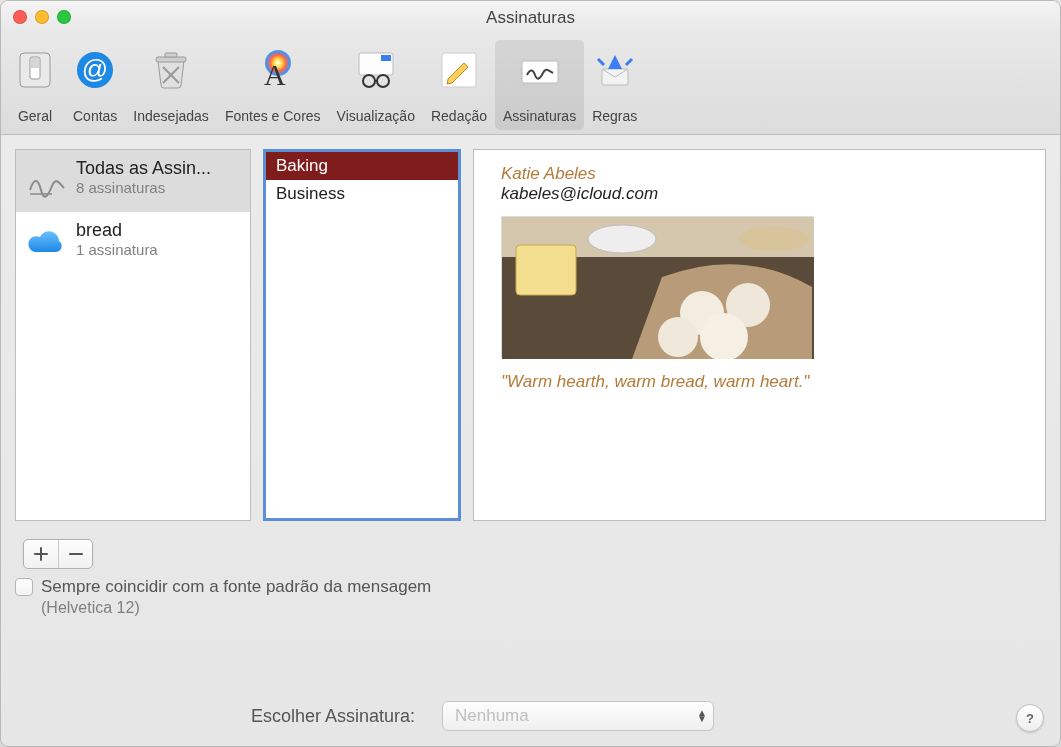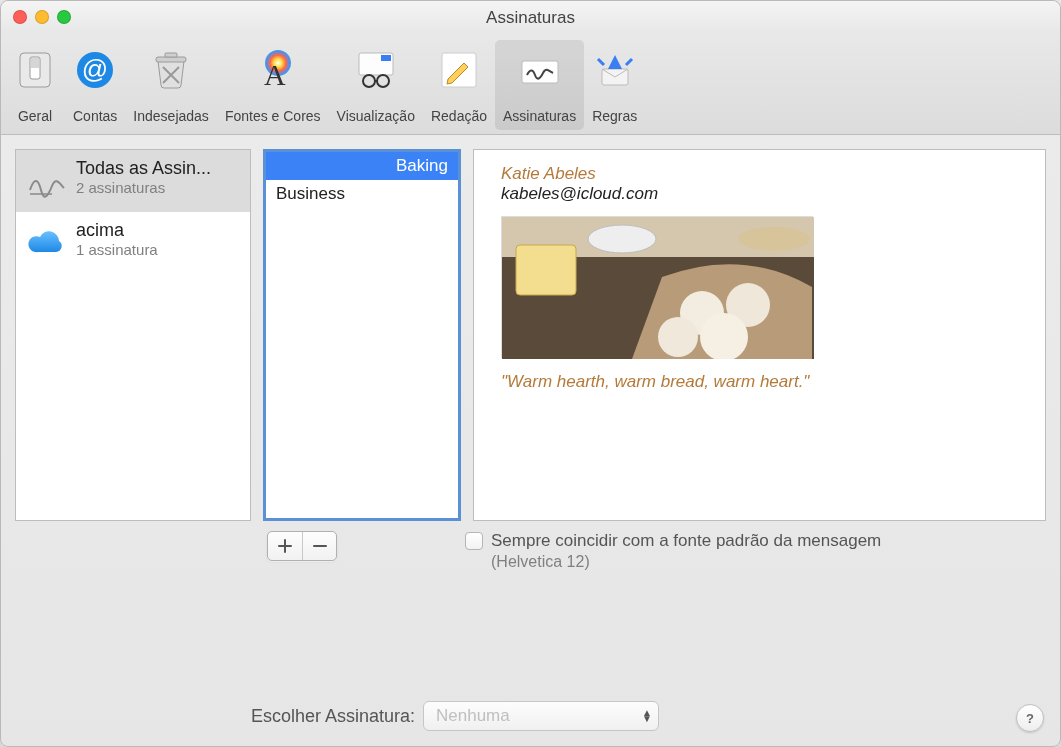--- a/index.html
+++ b/index.html
@@ -86,33 +86,33 @@
   .accounts .item.selected { background: #dcdcdc; }
   .acicon { width: 46px; height: 46px; flex: 0 0 46px; display:flex; align-items:center; justify-content:center; }
   .acicon svg { width: 42px; height: 42px; }
   .aclabels { display: flex; flex-direction: column; margin-left: 6px; overflow: hidden; }
   .aclabels .name { font-size: 18px; color: #222; white-space: nowrap; overflow: hidden; text-overflow: ellipsis; }
   .aclabels .count { font-size: 15px; color: #808080; }
   .sigs .sig {
     font-size: 17px; padding: 4px 10px 4px 10px;
     color: #222;
   }
-  .sigs .sig.selected { background: #3b82f6; color: #fff; text-align: right; }
+  .sigs .sig.selected { background: #7f1d1d; color: #fff; }
   .preview .sig-name { color: #b47a3a; font-style: italic; font-size: 17px; }
   .preview .sig-email { color: #222; font-style: italic; font-size: 17px; }
   .preview .sig-img {
     width: 312px; height: 142px; margin: 12px 0 14px 0;
     border: 1px solid #ddd;
   }
   .preview .sig-tagline {
     color: #b47a3a; font-style: italic; font-size: 17px;
   }
 
   
-  .below-panes { display: flex; margin-top: 10px; gap: 8px; }
+  .below-panes { display: flex; margin-top: 10px; gap: 8px; flex-direction: column; }
   .below-left { width: 236px; }
   .below-mid  { width: 198px; display: flex; justify-content: flex-start; }
   .below-right { flex: 1; }
   .segctrl {
     display: inline-flex;
     border: 1px solid #b0b0b0;
     border-radius: 5px;
     overflow: hidden;
     height: 30px;
     box-shadow: 0 1px 0 rgba(255,255,255,0.6), 0 1px 2px rgba(0,0,0,0.1);
@@ -134,24 +134,24 @@
     flex: 0 0 18px;
   }
   .checkbox.checked { background: #3a7ef2; border-color: #2d62c4; }
   .checkbox.checked svg { width: 12px; height: 12px; }
   .hint { color: #808080; font-size: 16px; margin-left: 26px; margin-top: 2px; }
 
   .footer {
     margin-top: auto;
     padding-top: 24px;
   }
-  .footer-row { display: flex; align-items: center; gap: 8px; height: 40px; }
+  .footer-row { display: flex; align-items: center; gap: 27px; height: 40px; }
   .footer-row .lbl { width: 400px; text-align: right; font-size: 18px; color: #555; }
   .select {
-    width: 236px; height: 30px;
+    width: 272px; height: 30px;
     border: 1px solid #c6c6c6; border-radius: 6px;
     background: linear-gradient(#fdfdfd,#f0f0f0);
     display: flex; align-items: center; justify-content: space-between;
     padding: 0 6px 0 12px;
     color: #bfbfbf; font-size: 17px;
   }
   .select .arrows { display:flex; flex-direction:column; line-height:6px; font-size:10px; color:#555; }
   .footer-checkrow { display: flex; align-items: center; gap: 8px; font-size: 18px; color: #555; margin-top: 16px; }
   .footer-checkrow .spacer { width: 412px; }
   .help {
@@ -278,37 +278,37 @@
       <div class="list accounts">
         <div class="item selected">
           <span class="acicon">
             <svg viewBox="0 0 42 42">
                 <path d="M4 30c4-12 8-12 11 0s7 6 11-4 8-2 12 2" fill="none" stroke="#8a8a8a" stroke-width="2"></path>
                 <line x1="4" y1="34" x2="26" y2="34" stroke="#8a8a8a" stroke-width="1.5"></line>
               </svg>
           </span>
           <span class="aclabels">
             <span class="name">Todas as Assin...</span>
-            <span class="count">2 assinaturas</span>
+            <span class="count">8 assinaturas</span>
           </span>
         </div>
         <div class="item">
           <span class="acicon">
             <svg viewBox="0 0 42 42">
                 <defs>
                   <linearGradient id="ic" x1="0" x2="0" y1="0" y2="1">
                     <stop offset="0%" stop-color="#69c0ff"></stop>
                     <stop offset="100%" stop-color="#1e88e5"></stop>
                   </linearGradient>
                 </defs>
                 <path d="M30 30H12a8 8 0 1 1 2-15 10 10 0 0 1 19 4 6 6 0 0 1-3 11z" fill="url(#ic)"></path>
               </svg>
           </span>
           <span class="aclabels">
-            <span class="name">acima</span>
+            <span class="name">bread</span>
             <span class="count">1 assinatura</span>
           </span>
         </div>
       </div>
 
       <div class="list sigs">
         <div class="sig selected">Baking</div>
         <div class="sig">Business</div>
       </div>
 

